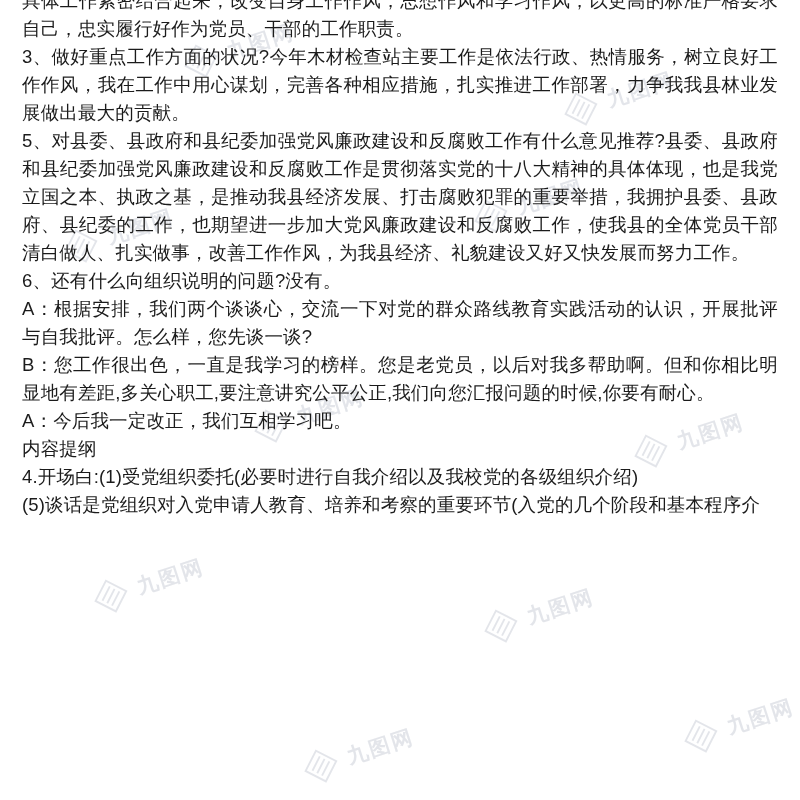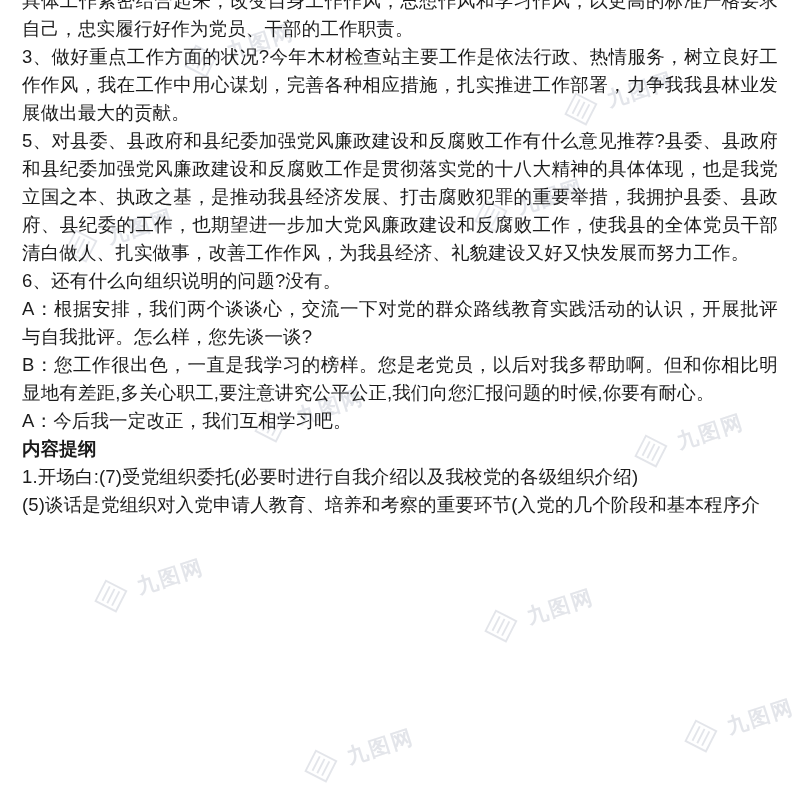--- a/index.html
+++ b/index.html
@@ -44,21 +44,21 @@
     line-height: 28px;
     letter-spacing: 0.15px;
     color: #1b1b1b;
   }
   .doc p {
     margin: 0;
     text-align: justify;
     text-align-last: left;
     word-break: break-all;
   }
-  .doc p.bold { font-weight: 700; }
+  .doc p.bold { font-weight: 400; }
 </style>
 </head>
 <body>
 
 <div class="page">
 
   <div class="wm-layer">
     <div class="wm" style="left:180px; top:30px;">
       <svg width="38" height="38" viewBox="0 0 40 40" fill="none" stroke="currentColor" stroke-width="2">
           <rect x="8" y="8" width="24" height="24" transform="rotate(45 20 20)"></rect>
@@ -133,17 +133,17 @@
 
   <div class="doc">
     <p>具体工作紧密结合起来，改变自身工作作风，思想作风和学习作风，以更高的标准严格要求自己，忠实履行好作为党员、干部的工作职责。</p>
     <p>3、做好重点工作方面的状况?今年木材检查站主要工作是依法行政、热情服务，树立良好工作作风，我在工作中用心谋划，完善各种相应措施，扎实推进工作部署，力争我我县林业发展做出最大的贡献。</p>
     <p>5、对县委、县政府和县纪委加强党风廉政建设和反腐败工作有什么意见推荐?县委、县政府和县纪委加强党风廉政建设和反腐败工作是贯彻落实党的十八大精神的具体体现，也是我党立国之本、执政之基，是推动我县经济发展、打击腐败犯罪的重要举措，我拥护县委、县政府、县纪委的工作，也期望进一步加大党风廉政建设和反腐败工作，使我县的全体党员干部清白做人、扎实做事，改善工作作风，为我县经济、礼貌建设又好又快发展而努力工作。</p>
     <p>6、还有什么向组织说明的问题?没有。</p>
     <p>A：根据安排，我们两个谈谈心，交流一下对党的群众路线教育实践活动的认识，开展批评与自我批评。怎么样，您先谈一谈?</p>
     <p>B：您工作很出色，一直是我学习的榜样。您是老党员，以后对我多帮助啊。但和你相比明显地有差距,多关心职工,要注意讲究公平公正,我们向您汇报问题的时候,你要有耐心。</p>
     <p>A：今后我一定改正，我们互相学习吧。</p>
     <p class="bold">内容提纲</p>
-    <p>1.开场白:(7)受党组织委托(必要时进行自我介绍以及我校党的各级组织介绍)</p>
+    <p>4.开场白:(1)受党组织委托(必要时进行自我介绍以及我校党的各级组织介绍)</p>
     <p>(5)谈话是党组织对入党申请人教育、培养和考察的重要环节(入党的几个阶段和基本程序介</p>
   </div>
 
 </div>
 
 </body></html>

